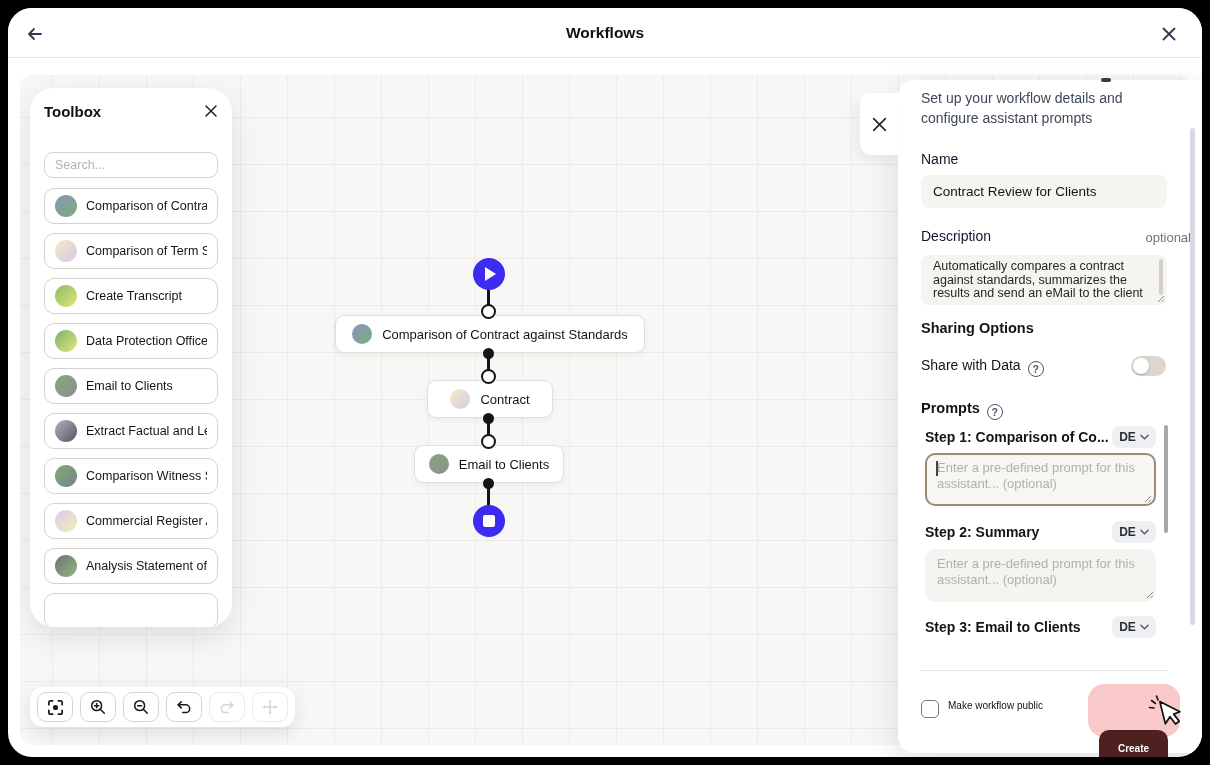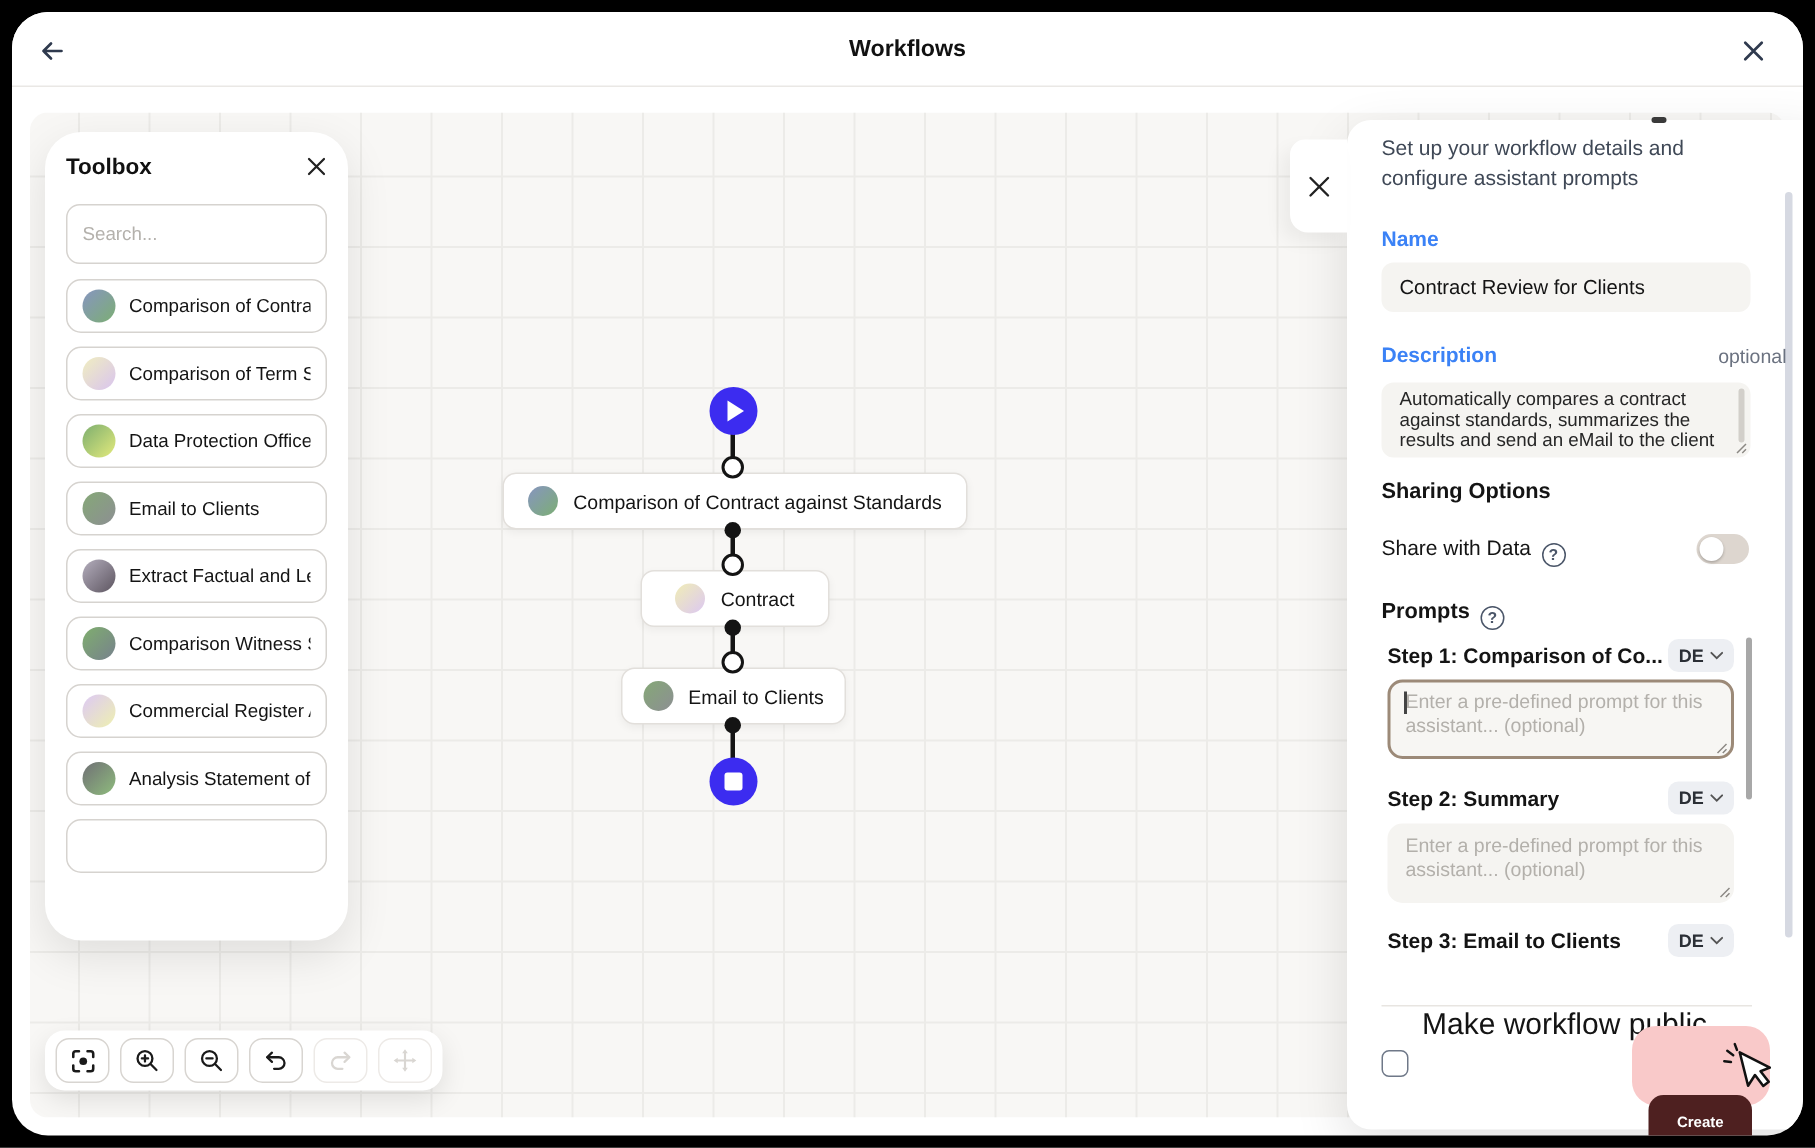--- a/index.html
+++ b/index.html
@@ -40,21 +40,21 @@
                white-space:nowrap; cursor:pointer; }
   .step-card .lbl { font-size:13px; color:#141414; }
   .avatar { border-radius:50%; flex:0 0 auto; }
   .av20 { width:20px; height:20px; } .av22 { width:22px; height:22px; }
   
   .toolbox { position:absolute; left:10px; top:13px; width:202px; height:539px;
              background:#fff; border-radius:24px; box-shadow:0 10px 30px rgba(0,0,0,.10);
              padding:12px 14px 0 14px; overflow:hidden; z-index:10; }
   .tb-head { height:22px; display:flex; align-items:center; justify-content:space-between; }
   .tb-title { font-size:15px; font-weight:700; color:#111; }
-  .tb-search { margin-top:14px; width:100%; height:40px; border:1px solid #d6d3cf;
+  .tb-search { margin-top:30px; width:100%; height:26px; border:1px solid #d6d3cf;
                border-radius:9px; padding:0 10px; font-size:12.5px; color:#333;
                font-family:"Liberation Sans",sans-serif; outline:none; background:#fff; }
   .tb-search::placeholder { color:#b4b1ac; }
   .tb-items { margin-top:10px; }
   .tb-item { height:36px; border:1px solid #d6d3cf; border-radius:10px; margin-bottom:9px;
              display:flex; align-items:center; gap:9px; padding:0 10px; background:#fff;
              cursor:grab; }
   .tb-item .lbl { font-size:12.5px; color:#141414; white-space:nowrap; overflow:hidden; }
   
   .cv-toolbar { position:absolute; left:10px; top:612px; height:40px; background:#fff;
@@ -74,21 +74,21 @@
   .panel-close-tab { position:absolute; left:-38px; top:13px; width:38px; height:62px;
                      background:#fff; border-radius:10px 0 0 12px;
                      box-shadow:-6px 6px 12px rgba(0,0,0,.05);
                      display:flex; align-items:center; justify-content:center; cursor:pointer; }
   .title-sliver { position:absolute; left:203px; top:-2px; width:10px; height:4px;
                   background:#3a3a3a; border-radius:2px; }
   .p-sub { position:absolute; left:23px; top:8px; width:252px; font-size:14px;
            line-height:20px; color:#3f4856; }
   .p-scroll { position:absolute; left:292px; top:48px; width:5px; height:497px;
               border-radius:3px; background:#d6d9e2; cursor:pointer; }
-  .p-label { position:absolute; left:23px; font-size:14px; font-weight:700; color:#3b82f6; }
+  .p-label { position:absolute; left:23px; font-size:14px; font-weight:400; color:#0f172a; }
   .p-optional { position:absolute; right:31px; font-size:13px; color:#6b7280; }
   .p-input { position:absolute; left:23px; width:246px; height:33px; background:#f5f4f1;
              border:none; border-radius:8px; padding:0 12px; font-size:13.5px; color:#141414;
              font-family:"Liberation Sans",sans-serif; outline:none; }
   .p-textarea { position:absolute; left:23px; width:246px; height:50px; background:#f5f4f1;
                 border-radius:8px; padding:5px 16px 0 12px; font-size:12.5px;
                 line-height:13.5px; color:#262626; overflow:hidden; cursor:text; }
   .mini-thumb { position:absolute; width:4px; border-radius:2px; background:#d2cfca; }
   .resize-h { position:absolute; }
   .heading { position:absolute; left:23px; font-size:14.5px; font-weight:700; color:#141414; }
@@ -111,21 +111,21 @@
                line-height:16px; color:#262626; resize:none; outline:none;
                font-family:"Liberation Sans",sans-serif; overflow:hidden; }
   .prompt-ta::placeholder { color:#b3b0ab; }
   .prompt-ta.focused { background:#f7f6f3; border:2px solid #9c8a78; padding:5px 10px; }
   .caret { position:absolute; width:1.5px; height:15px; background:#444; }
   .inner-scroll { position:absolute; left:266px; top:345px; width:4px; height:108px;
                   border-radius:2px; background:rgba(0,0,0,.34); cursor:pointer; }
   .divider { position:absolute; left:23px; top:590px; width:247px; height:1px; background:#e8e5e1; }
   .checkbox { position:absolute; left:23px; top:620px; width:18px; height:18px;
               border:1.6px solid #6f7888; border-radius:5px; background:#fff; cursor:pointer; }
-  .cb-label { position:absolute; left:50px; top:592px; font-size:20px; color:#141414; }
+  .cb-label { position:absolute; left:50px; top:620px; font-size:10px; color:#141414; }
   .create-halo { position:absolute; left:190px; top:604px; width:92px; height:53px;
                  border-radius:16px; }
   .create-btn { position:absolute; left:201px; top:630px; width:69px; height:37px;
                 border:none; border-radius:10px; color:#fff; font-size:10px; font-weight:600;
                 cursor:pointer; font-family:"Liberation Sans",sans-serif;margin-top:20px; }
   
   .mouse-cursor { position:absolute; left:1146px; top:694px; z-index:50; pointer-events:none; }
   .icon-x { stroke:#2f3a4e; stroke-width:1.8; }
 </style>
 </head>
@@ -189,20 +189,24 @@
       </div>
       <input class="tb-search" placeholder="Search..." style="">
       <div class="tb-items">
         <div class="tb-item">
           <span class="avatar av22" style="background: linear-gradient(135deg, rgb(135, 149, 192), rgb(124, 174, 116));"></span>
           <span class="lbl">Comparison of Contract ...</span>
           </div>
         <div class="tb-item">
           <span class="avatar av22" style="background: linear-gradient(135deg, rgb(240, 238, 192), rgb(217, 196, 239));"></span>
           <span class="lbl">Comparison of Term Sh...</span>
+          </div>
+        <div class="tb-item">
+          <span class="avatar av22" style="background: linear-gradient(135deg, rgb(143, 186, 103), rgb(220, 232, 120));"></span>
+          <span class="lbl">Create Transcript</span>
           </div>
         <div class="tb-item">
           <span class="avatar av22" style="background: linear-gradient(135deg, rgb(125, 174, 111), rgb(227, 234, 124));"></span>
           <span class="lbl">Data Protection Officer</span>
           </div>
         <div class="tb-item">
           <span class="avatar av22" style="background: linear-gradient(135deg, rgb(133, 168, 119), rgb(141, 143, 147));"></span>
           <span class="lbl">Email to Clients</span>
           </div>
         <div class="tb-item">

